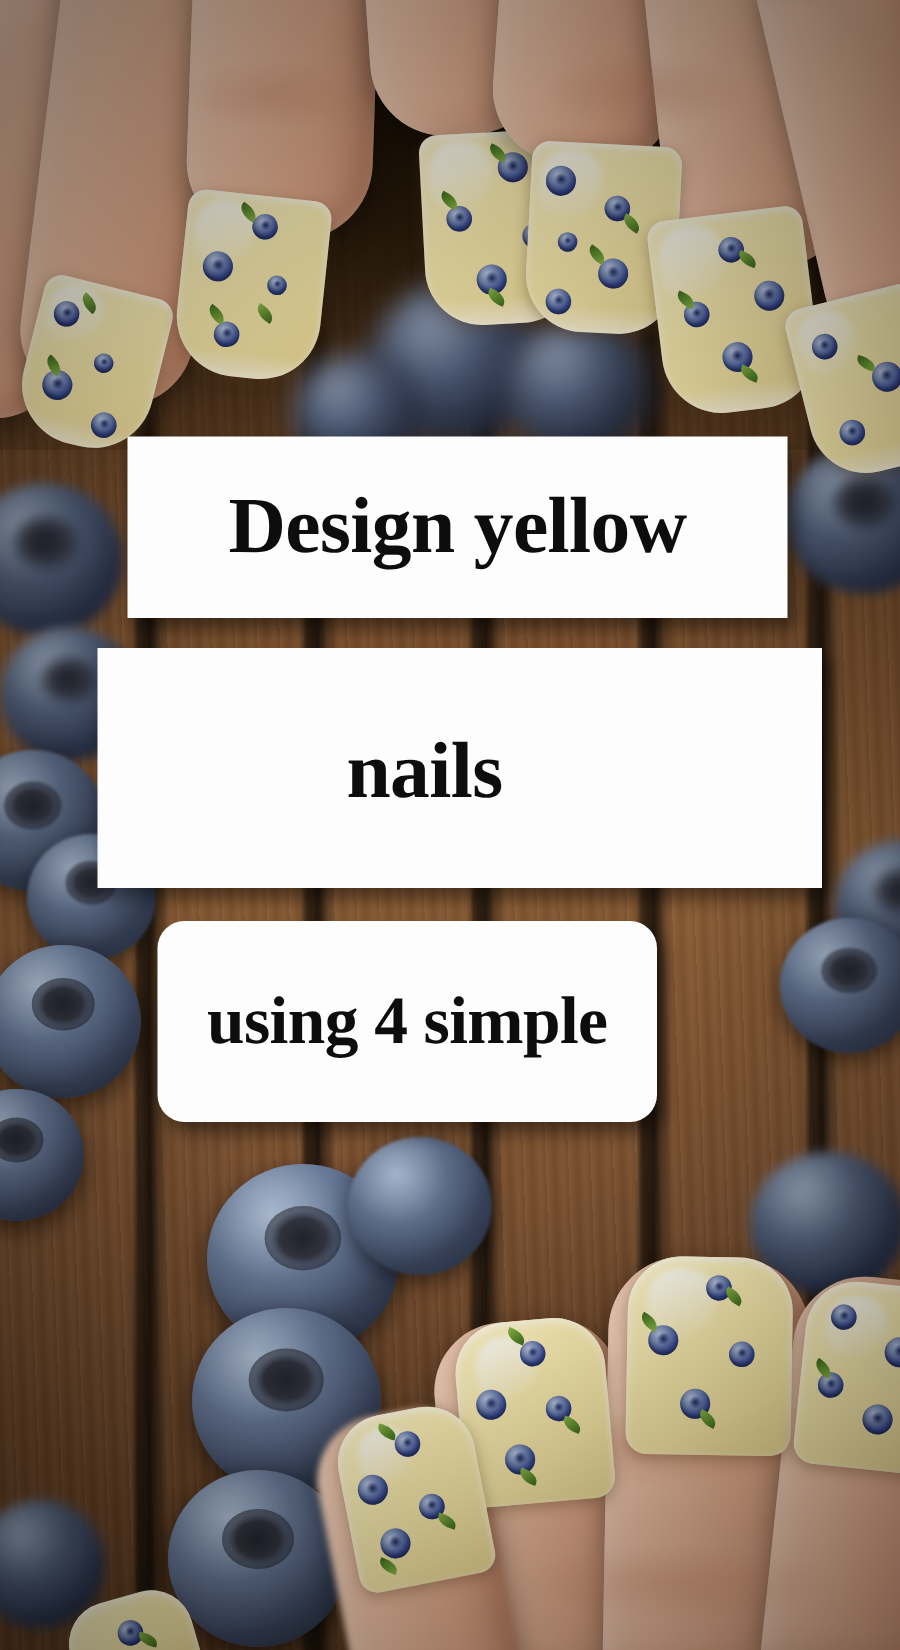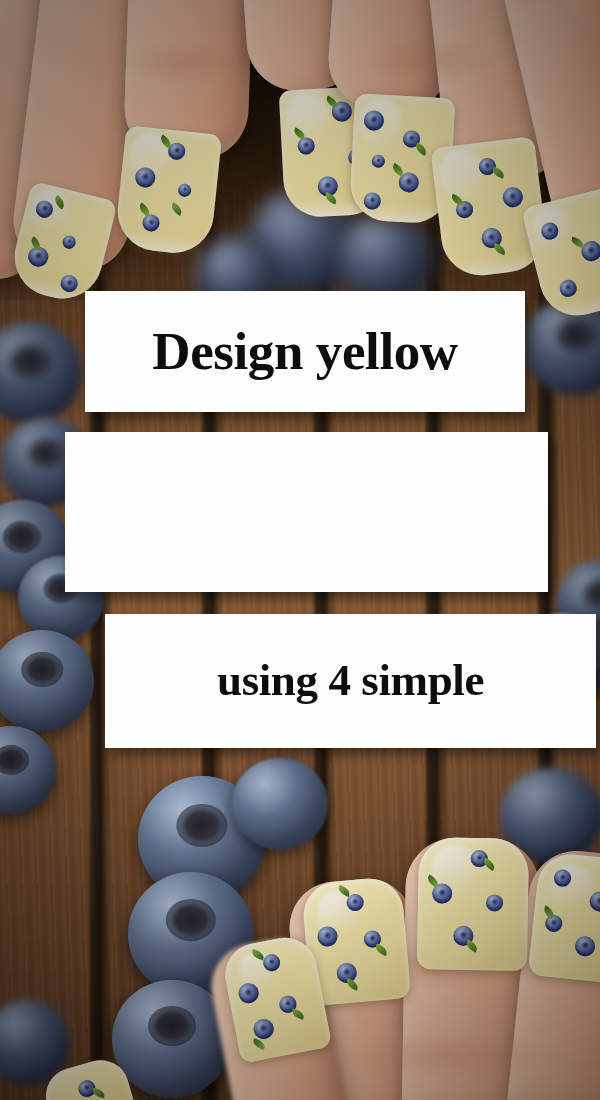--- a/index.html
+++ b/index.html
@@ -141,21 +141,21 @@
     font-size:53px;
     font-weight:700;
     line-height:1.0;
   }
   #line-nails{
     align-self:flex-start;
     margin:6px 0 0 166px;
     font-size:53px;
   }
 
-  #card-3{left:105px;top:614px;width:491px;height:134px;}
+  #card-3{left:105px;top:614px;width:333px;height:134px;border-radius:18px;}
   #card-3 .headline{font-size:45px;text-align:center;}
   #line-using{margin-bottom:2px;}
 </style>
 </head>
 <body>
 
 <div id="stage">
 
   <div class="photo">
     <div class="wood"></div>
@@ -311,19 +311,20 @@
     </div>
 
     <div class="vignette"></div>
   </div>
 
   <div class="card" id="card-1">
     <div class="headline">Design yellow</div>
   </div>
 
   <div class="card" id="card-2">
+    <div class="headline" id="line-nails">nails</div>
   </div>
 
   <div class="card" id="card-3">
     <div class="headline" id="line-using">using 4 simple</div>
   </div>
 
 </div>
 
 </body></html>

